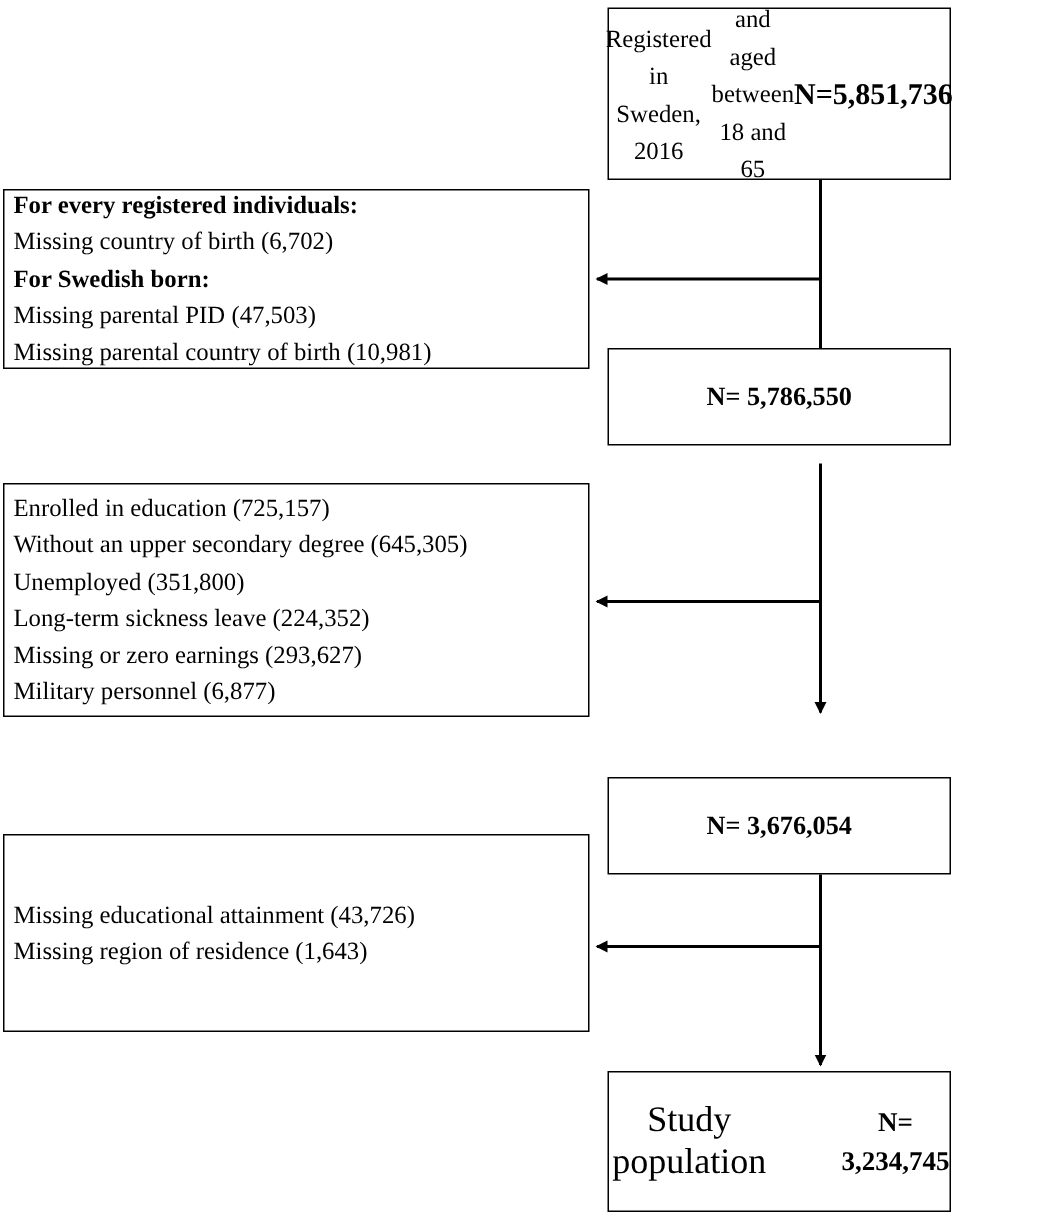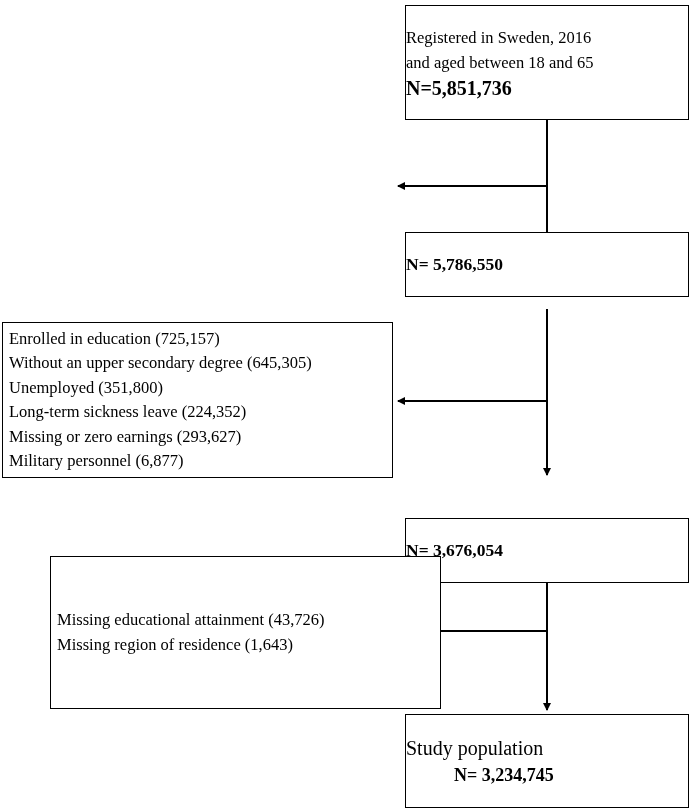--- a/index.html
+++ b/index.html
@@ -25,41 +25,41 @@
   }
   .box {
     position: absolute;
     box-sizing: border-box;
     border: 1.5px solid #000000;
     background: #ffffff;
     color: #000000;
   }
   .right-col {
     left: 405px;
-    width: 284px;
+    width: 229px;
     display: flex;
-    flex-direction: column;
-    align-items: flex-start;
+    flex-direction: row;
+    align-items: center;
     justify-content: center;
     text-align: center;
   }
   .left-col {
     left: 2px;
     width: 391px;
     display: flex;
     flex-direction: column;
     justify-content: center;
     padding: 4px 6px;
   }
   .box-start   { top: 5px;   height: 115px; }
   .box-excl-1  { top: 126px; height: 120px; }
   .box-n1      { top: 232px; height: 65px;  }
   .box-excl-2  { top: 322px; height: 156px; justify-content: center; }
   .box-n2      { top: 479px; height: 65px; margin-top: 39px;  }
-  .box-excl-3  { top: 556px; height: 153px; margin-left: 48px; }
+  .box-excl-3  { top: 556px; height: 132px; }
   .box-final   { top: 714px; height: 94px;  }
 
   .start-line {
     font-size: 16.5px;
     line-height: 25px;
   }
   .start-n {
     font-size: 20px;
     line-height: 26px;
     font-weight: bold;
@@ -70,21 +70,21 @@
     white-space: pre-wrap;
   }
   .excl-line.bold {
     font-weight: bold;
   }
   .n-label {
     font-size: 17.5px;
     font-weight: bold;
   }
   .final-label {
-    font-size: 20px;
+    font-size: 24px;
     line-height: 28px;
   }
   .final-n {
     font-size: 18px;
     line-height: 26px;
     font-weight: bold;
     margin-left: 48px;
   }
 </style>
 </head>
@@ -105,20 +105,27 @@
     <line x1="547" y1="544" x2="547" y2="710" stroke="#000000" stroke-width="2" marker-end="url(#arrow)"></line>
     <line x1="547" y1="631" x2="398" y2="631" stroke="#000000" stroke-width="2" marker-end="url(#arrow)"></line>
   </svg>
 
   <div class="box right-col box-start">
     <div class="start-line">Registered in Sweden, 2016</div>
     <div class="start-line">and aged between 18 and 65</div>
     <div class="start-n">N=5,851,736</div>
   </div>
 
+  <div class="box left-col box-excl-1">
+    <div class="excl-line bold">For every registered individuals:</div>
+    <div class="excl-line">Missing country of birth (6,702)</div>
+    <div class="excl-line bold">For Swedish born:</div>
+    <div class="excl-line">Missing parental PID (47,503)</div>
+    <div class="excl-line">Missing parental country of birth (10,981)</div>
+  </div>
 
   <div class="box right-col box-n1">
     <div class="n-label">N= 5,786,550</div>
   </div>
 
   <div class="box left-col box-excl-2">
     <div class="excl-line">Enrolled in education (725,157)</div>
     <div class="excl-line">Without an upper secondary degree (645,305)</div>
     <div class="excl-line">Unemployed (351,800)</div>
     <div class="excl-line">Long-term sickness leave (224,352)</div>

